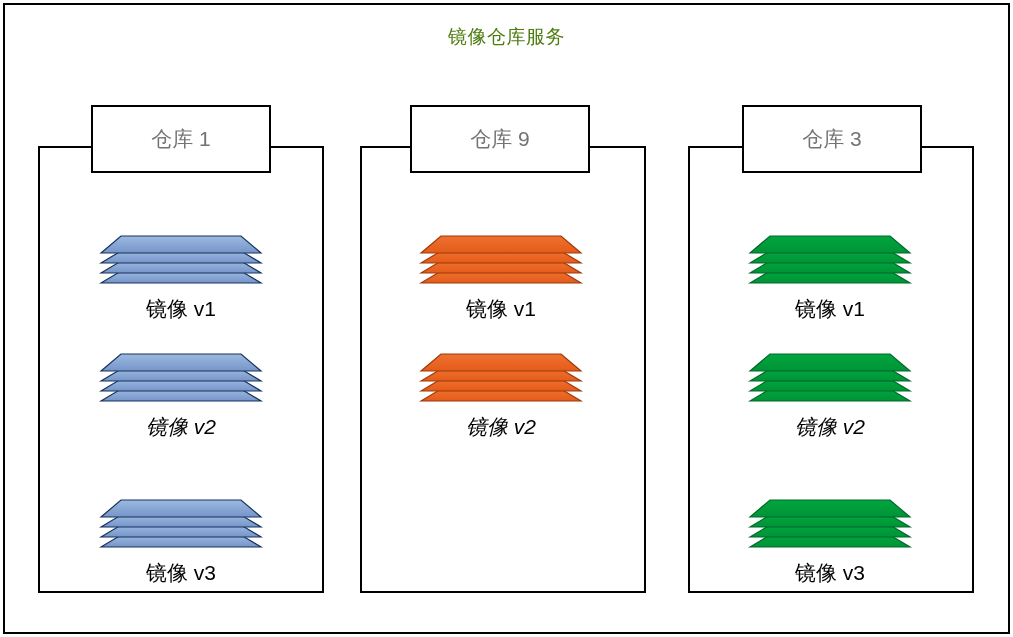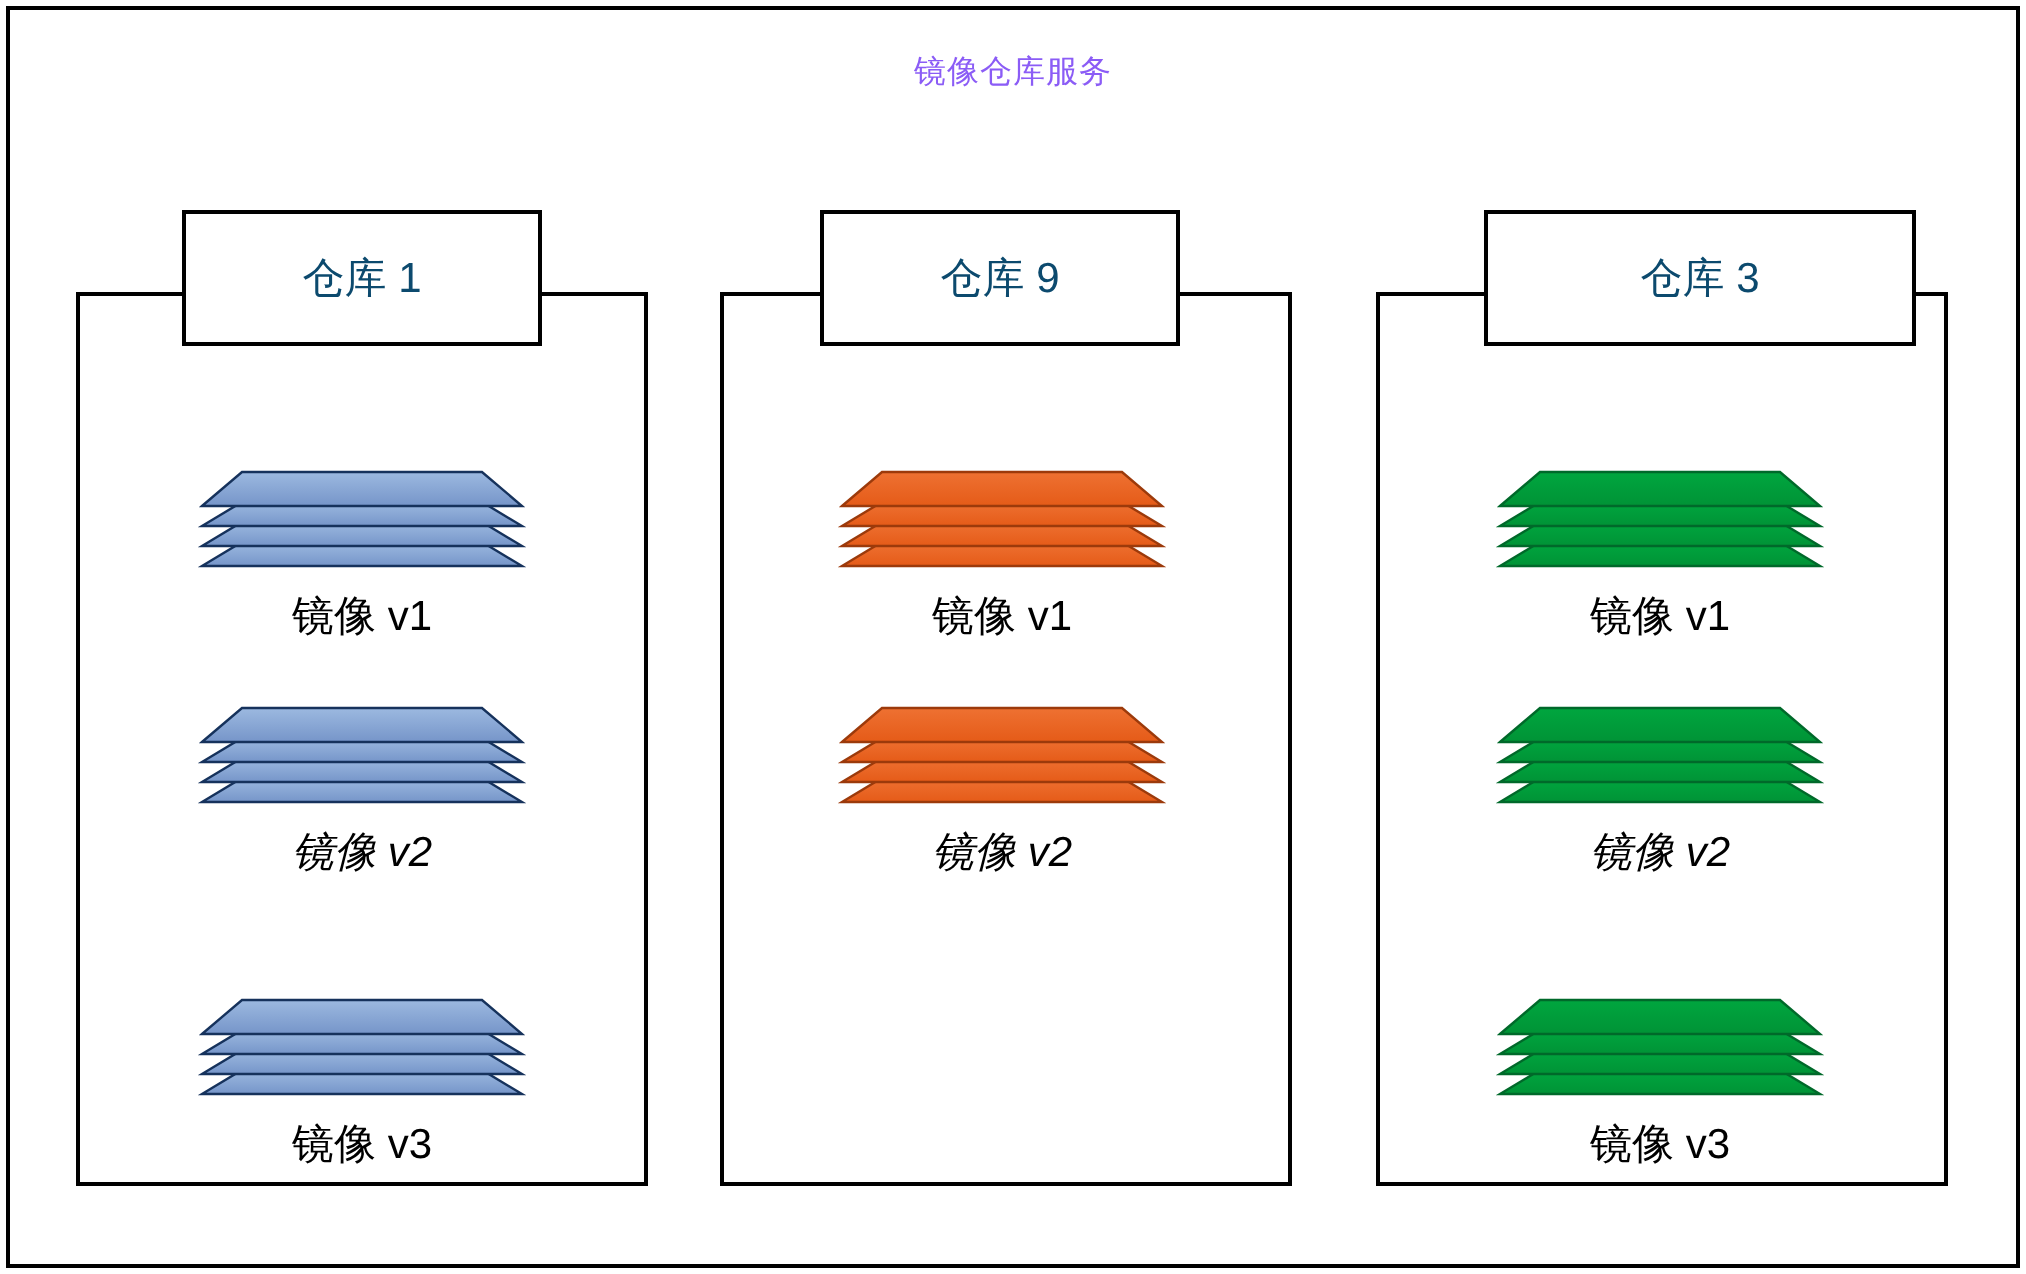--- a/index.html
+++ b/index.html
@@ -31,23 +31,23 @@
     box-sizing: border-box;
     background: #ffffff;
   }
 
   .service-title {
     position: absolute;
     left: 0;
     top: 22px;
     width: 1013px;
     text-align: center;
-    font-size: 16px;
+    font-size: 19px;
     line-height: 30px;
-    color: #8b5cf6;
+    color: #4d7c0f;
     letter-spacing: 0.5px;
   }
 
   
   .repo-box {
     position: absolute;
     top: 146px;
     height: 447px;
     border: 2px solid #000000;
     box-sizing: border-box;
@@ -62,26 +62,26 @@
     position: absolute;
     top: 105px;
     height: 68px;
     border: 2px solid #000000;
     box-sizing: border-box;
     background: #ffffff;
     display: flex;
     align-items: center;
     justify-content: center;
     font-size: 21px;
-    color: #0c4a6e;
+    color: #737373;
     z-index: 3;
   }
   .repo-header-1 { left: 91px;  width: 180px; }
   .repo-header-2 { left: 410px; width: 180px; }
-  .repo-header-3 { left: 742px; width: 216px; }
+  .repo-header-3 { left: 742px; width: 180px; }
 
   
   .image-group {
     position: absolute;
     width: 200px;
     z-index: 2;
   }
   .img-col-1 { left: 81px; }
   .img-col-2 { left: 401px; }
   .img-col-3 { left: 730px; }

